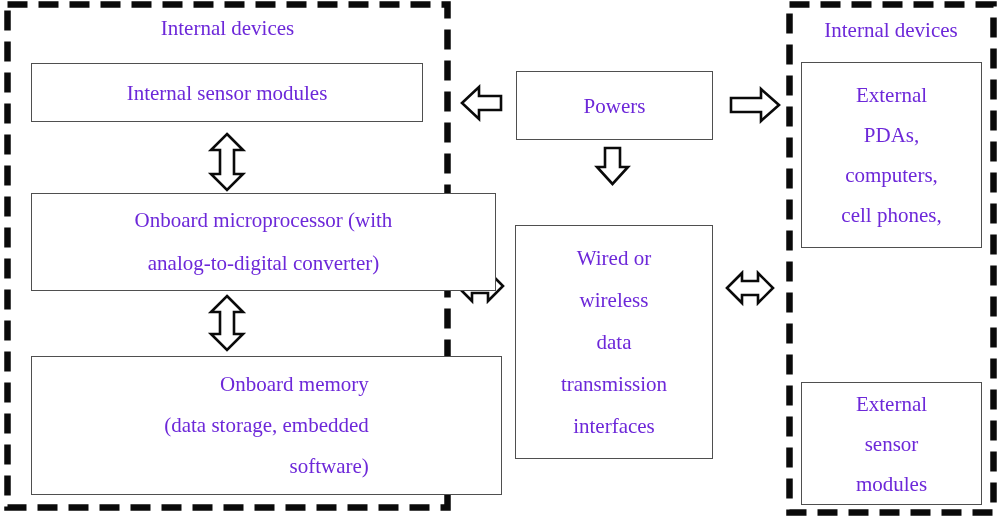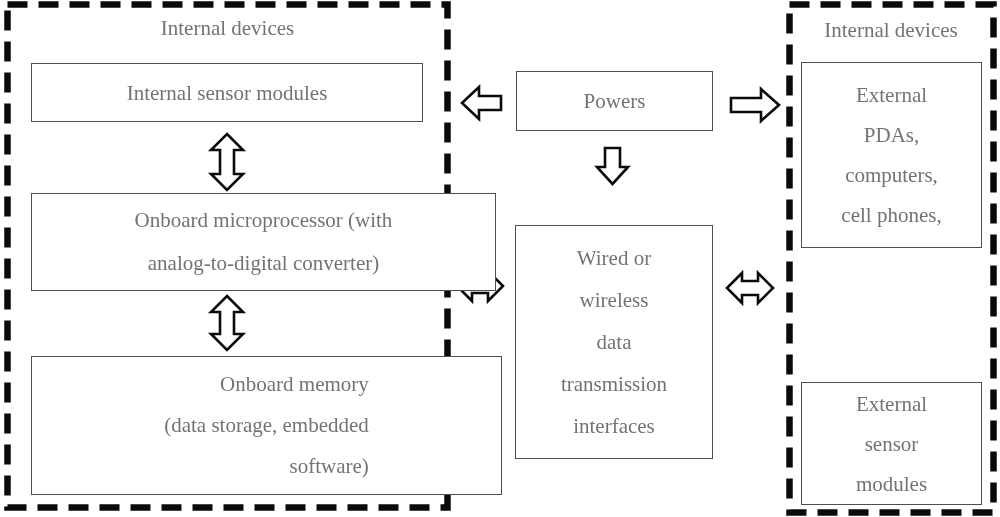--- a/index.html
+++ b/index.html
@@ -6,21 +6,21 @@
     margin: 0;
     padding: 0;
     background: #ffffff;
   }
   .stage {
     position: relative;
     width: 1000px;
     height: 517px;
     background: #ffffff;
     font-family: "Liberation Serif", serif;
-    color: #737373;
+    color: #6d28d9;
     overflow: hidden;
   }
   .underlay {
     position: absolute;
     left: 0;
     top: 0;
     width: 1000px;
     height: 517px;
   }
   .panel-title {
@@ -38,21 +38,21 @@
     display: flex;
     align-items: center;
     justify-content: center;
     text-align: center;
     font-size: 21px;
     white-space: pre-line;
   }
   .box-internal-sensor { left: 31px;  top: 63px;  width: 392px; height: 59px;  line-height: 30px; }
   .box-micro           { left: 31px;  top: 193px; width: 465px; height: 98px;  line-height: 43px; }
   .box-memory          { left: 31px;  top: 356px; width: 471px; height: 139px; line-height: 41px; text-align: right; }
-  .box-powers          { left: 516px; top: 71px;  width: 197px; height: 60px;  line-height: 30px; }
+  .box-powers          { left: 516px; top: 71px;  width: 197px; height: 69px;  line-height: 30px; }
   .box-wired           { left: 515px; top: 193px; width: 198px; height: 234px; line-height: 42px; margin-top: 32px; }
   .box-ext-top         { left: 801px; top: 62px;  width: 181px; height: 186px; line-height: 40px; }
   .box-ext-bottom      { left: 801px; top: 382px; width: 181px; height: 123px; line-height: 40px; }
   .title-internal { left: 6px;   top: 14px; width: 443px; }
   .title-external { left: 788px; top: 16px; width: 206px; }
   .arrow {
     fill: #ffffff;
     stroke: #0a0a0a;
     stroke-width: 2.6;
     stroke-linejoin: miter;

